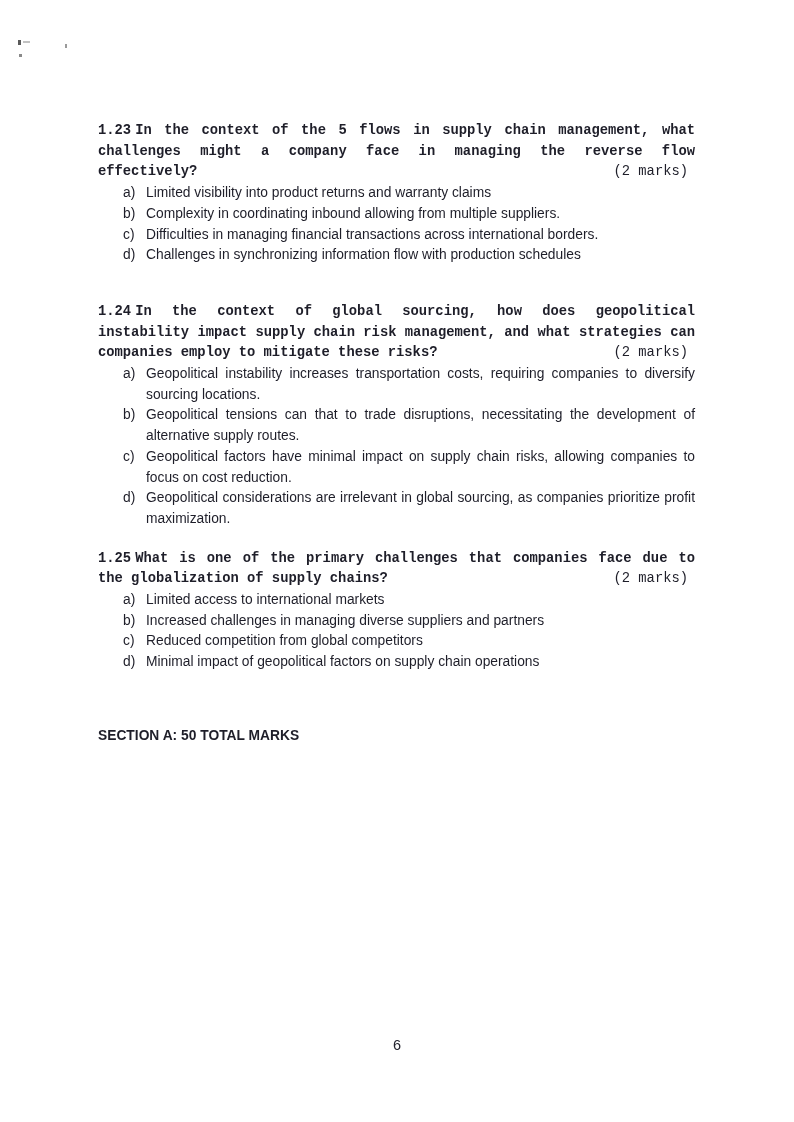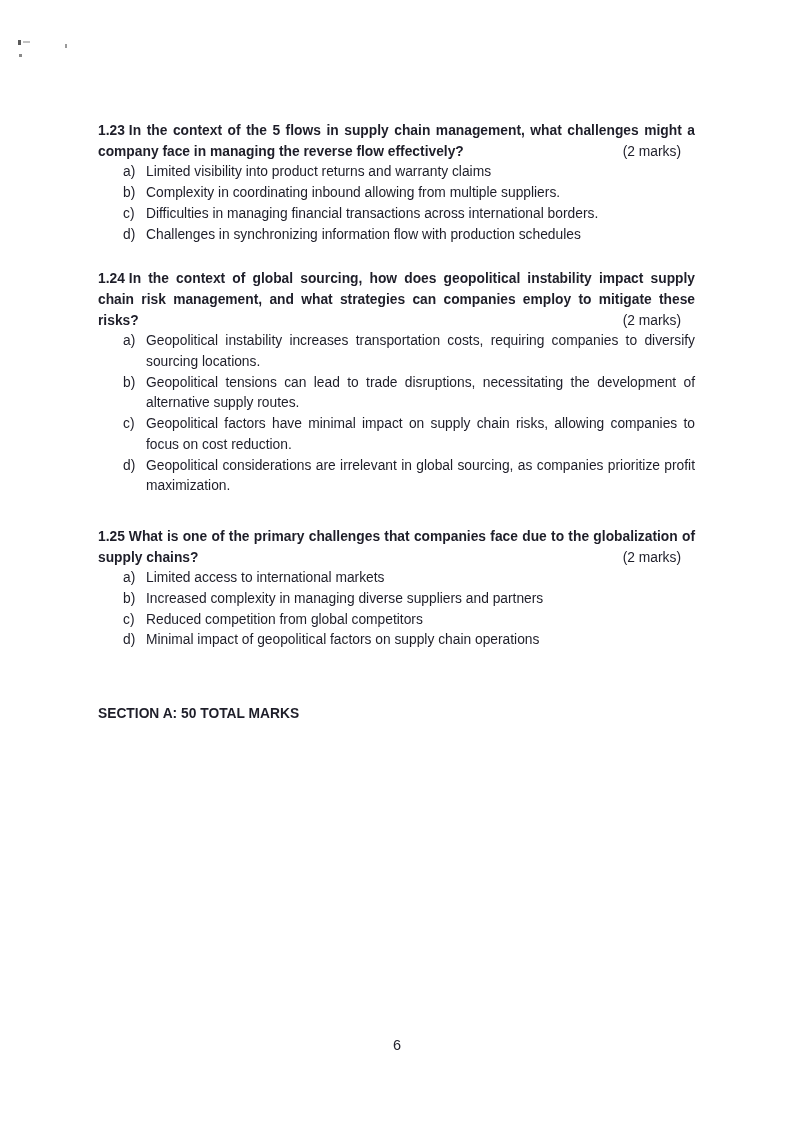--- a/index.html
+++ b/index.html
@@ -17,32 +17,33 @@
   }
   .content {
     position: absolute;
     left: 98px;
     top: 121px;
     width: 597px;
     font-size: 13.8px;
     line-height: 20.7px;
   }
   .question { margin: 0; }
-  .question + .question.q2 { margin-top: 24px; }
-  .question + .question.q3 { margin-top: 30px; }
+  .question + .question.q2 { margin-top: 36px; }
+  .question + .question.q3 { margin-top: 19px; }
   .qhead {
     position: relative;
     margin: 0;
     font-weight: bold;
     text-align: justify;
+    font-family: Liberation Mono, monospace;
   }
   .qhead .qnum { margin-right: 4px; }
   .qhead .marks {
     position: absolute;
-    right: 14px;
+    right: 7px;
     bottom: 0;
     font-weight: normal;
     white-space: nowrap;
   }
   .options { margin: 0; padding: 0; list-style: none; }
   .opt {
     position: relative;
     padding-left: 48px;
     text-align: justify;
   }
@@ -90,31 +91,31 @@
       <div class="opt"><span class="lbl">b)</span><span>Complexity in coordinating inbound allowing from multiple suppliers.</span></div>
       <div class="opt"><span class="lbl">c)</span><span>Difficulties in managing financial transactions across international borders.</span></div>
       <div class="opt"><span class="lbl">d)</span><span>Challenges in synchronizing information flow with production schedules</span></div>
     </div>
   </div>
 
   <div class="question q2">
     <p class="qhead"><span class="qnum">1.24</span><span>In the context of global sourcing, how does geopolitical instability impact supply chain risk management, and what strategies can companies employ to mitigate these risks?</span><span class="marks">(2 marks)</span></p>
     <div class="options">
       <div class="opt"><span class="lbl">a)</span><span>Geopolitical instability increases transportation costs, requiring companies to diversify sourcing locations.</span></div>
-      <div class="opt"><span class="lbl">b)</span><span>Geopolitical tensions can lead to trade disruptions, necessitating the development of alternative supply routes.</span></div>
+      <div class="opt"><span class="lbl">b)</span><span>Geopolitical tensions can that to trade disruptions, necessitating the development of alternative supply routes.</span></div>
       <div class="opt"><span class="lbl">c)</span><span>Geopolitical factors have minimal impact on supply chain risks, allowing companies to focus on cost reduction.</span></div>
       <div class="opt"><span class="lbl">d)</span><span>Geopolitical considerations are irrelevant in global sourcing, as companies prioritize profit maximization.</span></div>
     </div>
   </div>
 
   <div class="question q3">
     <p class="qhead"><span class="qnum">1.25</span><span>What is one of the primary challenges that companies face due to the globalization of supply chains?</span><span class="marks">(2 marks)</span></p>
     <div class="options">
       <div class="opt"><span class="lbl">a)</span><span>Limited access to international markets</span></div>
-      <div class="opt"><span class="lbl">b)</span><span>Increased complexity in managing diverse suppliers and partners</span></div>
+      <div class="opt"><span class="lbl">b)</span><span>Increased challenges in managing diverse suppliers and partners</span></div>
       <div class="opt"><span class="lbl">c)</span><span>Reduced competition from global competitors</span></div>
       <div class="opt"><span class="lbl">d)</span><span>Minimal impact of geopolitical factors on supply chain operations</span></div>
     </div>
   </div>
 
   <div class="section-footer">SECTION A: 50 TOTAL MARKS</div>
 
 </div>
 
 <div class="page-number">6</div>

